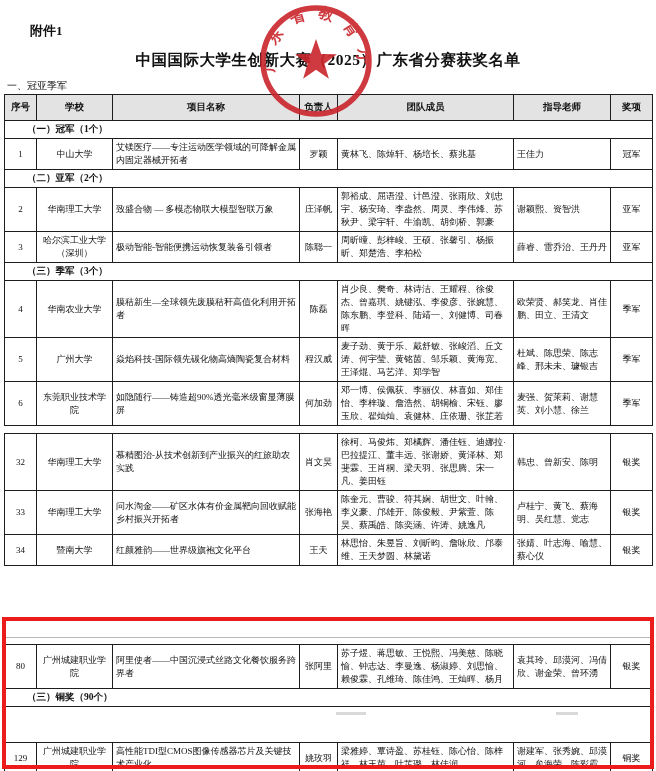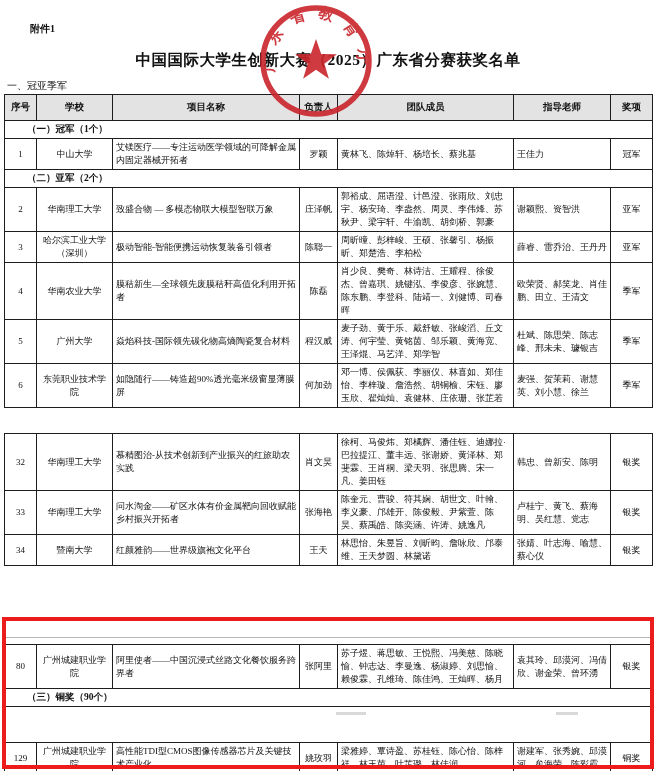--- a/index.html
+++ b/index.html
@@ -1,20 +1,20 @@
 <!DOCTYPE html>
 <html><head>
 <meta charset="utf-8">
 <style>
   *{margin:0;padding:0;box-sizing:border-box}
   html,body{width:656px;height:771px;background:#fff;overflow:hidden}
   body{font-family:"Liberation Serif","DejaVu Serif",serif;color:#111;position:relative;
        --accent:#ed1c1c; --stamp:#c9252b;}
   .page{position:absolute;inset:0}
-  .attachment{position:absolute;left:30px;top:22px;font-size:10px;font-weight:bold}
+  .attachment{position:absolute;left:30px;top:22px;font-size:13px;font-weight:bold}
   .title{position:absolute;left:0;right:0;top:50px;text-align:center;font-size:15.5px;
          font-weight:bold;letter-spacing:.5px}
   .stamp{position:absolute;left:257px;top:2px;width:118px;height:118px;opacity:.9;
          color:var(--stamp);pointer-events:none;z-index:5}
   .section-label{position:absolute;left:7px;top:79px;font-size:10px;font-weight:normal}
   .tblock{position:absolute;left:4px;width:648px}
   #block1{top:94px}
   #block2{top:433px}
   #block3{top:644px}
   #block4{top:742px}
@@ -105,20 +105,23 @@
           </tr>
           <tr class="entry-row">
             <td class="col-num">3</td>
             <td class="col-school">哈尔滨工业大学（深圳）</td>
             <td class="col-project">极动智能-智能便携运动恢复装备引领者</td>
             <td class="col-leader">陈聪一</td>
             <td class="col-members">周昕曈、彭梓峻、王硕、张馨引、杨振昕、郑楚浩、李柏松</td>
             <td class="col-teachers">薛睿、雷乔治、王丹丹</td>
             <td class="col-award">亚军</td>
           </tr>
+          <tr class="section-row">
+            <td colspan="7">（三）季军（3个）</td>
+          </tr>
           <tr class="entry-row">
             <td class="col-num">4</td>
             <td class="col-school">华南农业大学</td>
             <td class="col-project">膜秸新生—全球领先废膜秸秆高值化利用开拓者</td>
             <td class="col-leader">陈磊</td>
             <td class="col-members">肖少良、樊奇、林诗洁、王耀程、徐俊杰、曾嘉琪、姚键泓、李俊彦、张婉慧、陈东鹏、李登科、陆靖一、刘健博、司春晖</td>
             <td class="col-teachers">欧荣贤、郝笑龙、肖佳鹏、田立、王清文</td>
             <td class="col-award">季军</td>
           </tr>
           <tr class="entry-row">

